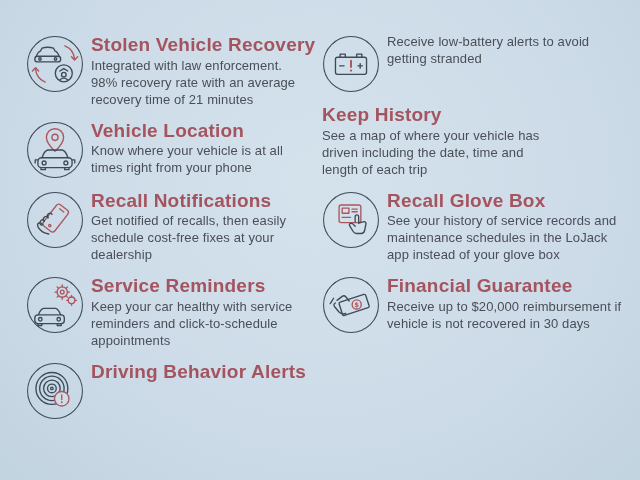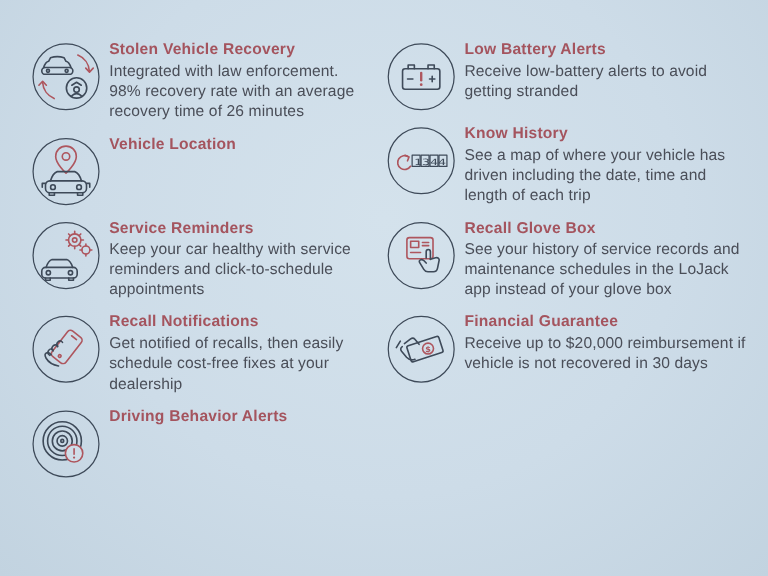--- a/index.html
+++ b/index.html
@@ -10,21 +10,21 @@
     -webkit-font-smoothing:antialiased;
   }
   .board{display:flex;padding:34px 0 0 26px;box-sizing:border-box;}
   .col{display:flex;flex-direction:column;}
   .col-left{width:296px;}
   .col-right{width:318px;}
   .feature{display:flex;align-items:flex-start;margin-bottom:11px;}
   .icon-wrap{width:58px;height:58px;flex:none;margin-right:7px;margin-top:1px;}
   .icon-wrap svg{width:58px;height:58px;display:block;}
   .txt h3{
-    margin:0 0 2px;font-size:13px;line-height:1.15;font-weight:700;
+    margin:0 0 2px;font-size:19px;line-height:1.15;font-weight:700;
     color:#a4545e;letter-spacing:0.2px;
   }
   .txt p{
     margin:0;font-size:13px;line-height:1.3;font-weight:500;
     color:#4a4e58;letter-spacing:0.1px;
   }
   .col-left .txt p{max-width:213px;}
   .col-right .txt p{max-width:238px;}
   
   .o{stroke:#3e4a59;stroke-width:1;fill:none;}
@@ -59,21 +59,21 @@
           <g class="r">
             <path d="M37.5,10.5 a15,15 0 0 1 9.3,13"></path>
             <path d="M43.9,21 l3,3.2 3,-3.2"></path>
             <path d="M18.5,45.5 a15,15 0 0 1 -9.3,-13"></path>
             <path d="M6.2,34.8 l3,-3.2 3,3.2"></path>
           </g>
         </svg>
       </span>
       <div class="txt">
         <h3>Stolen Vehicle Recovery</h3>
-        <p>Integrated with law enforcement. 98% recovery rate with an average recovery time of 26 minutes</p>
+        <p>Integrated with law enforcement. 98% recovery rate with an average recovery time of 21 minutes</p>
       </div>
     </div>
 
     <div class="feature">
       <span class="icon-wrap">
         <svg viewBox="0 0 56 56">
           <circle cx="28" cy="28" r="26.5" class="o"></circle>
           <g class="r">
             <path d="M28,7.5 c-4.8,0 -8.3,3.7 -8.3,8.3 c0,5.8 8.3,13.5 8.3,13.5 c0,0 8.3,-7.7 8.3,-13.5 c0,-4.6 -3.5,-8.3 -8.3,-8.3 z"></path>
             <circle cx="28" cy="15.8" r="3"></circle>
@@ -84,20 +84,44 @@
             <path d="M11.5,37.5 h-2.6 v3"></path>
             <path d="M44.5,37.5 h2.6 v3"></path>
             <circle cx="17.5" cy="40.5" r="1.9"></circle>
               <circle cx="38.5" cy="40.5" r="1.9"></circle>
             <path d="M14.5,45 v2 h4.2 v-2 M37.3,45 v2 h4.2 v-2"></path>
           </g>
         </svg>
       </span>
       <div class="txt">
         <h3>Vehicle Location</h3>
+        <p>Know where your vehicle is at all times right from your phone</p>
+      </div>
+    </div>
+
+    <div class="feature">
+      <span class="icon-wrap">
+        <svg viewBox="0 0 56 56">
+          <circle cx="28" cy="28" r="26.5" class="o"></circle>
+          <g class="r" transform="rotate(38 28 27)">
+            <rect x="21" y="13" width="14" height="26" rx="3"></rect>
+            <path d="M25.5,16.5 h5"></path>
+            <circle cx="28" cy="35.2" r="1.1"></circle>
+          </g>
+          <g class="d">
+            <path d="M22,41.5 q-7,-1.2 -10,-6.2 q-2,-3.5 0.6,-4.4 q2,-0.7 3.4,1.6"></path>
+            <path d="M15,33 q-2.5,-1.5 -1,-4 q1.5,-2 3.5,-0.5"></path>
+            <path d="M17.6,29.4 q-2,-2 0,-4 q2,-1.8 3.8,0"></path>
+            <path d="M21.2,26 q-1.5,-2.3 0.5,-4 q2,-1.5 3.5,0.5"></path>
+          </g>
+        </svg>
+      </span>
+      <div class="txt">
+        <h3>Recall Notifications</h3>
+        <p>Get notified of recalls, then easily schedule cost-free fixes at your dealership</p>
       </div>
     </div>
 
     <div class="feature">
       <span class="icon-wrap">
         <svg viewBox="0 0 56 56">
           <circle cx="28" cy="28" r="26.5" class="o"></circle>
           <g class="r">
             <circle cx="35" cy="15.5" r="5"></circle>
             <circle cx="35" cy="15.5" r="1.8"></circle>
@@ -117,43 +141,20 @@
       <div class="txt">
         <h3>Service Reminders</h3>
         <p>Keep your car healthy with service reminders and click-to-schedule appointments</p>
       </div>
     </div>
 
     <div class="feature">
       <span class="icon-wrap">
         <svg viewBox="0 0 56 56">
           <circle cx="28" cy="28" r="26.5" class="o"></circle>
-          <g class="r" transform="rotate(38 28 27)">
-            <rect x="21" y="13" width="14" height="26" rx="3"></rect>
-            <path d="M25.5,16.5 h5"></path>
-            <circle cx="28" cy="35.2" r="1.1"></circle>
-          </g>
-          <g class="d">
-            <path d="M22,41.5 q-7,-1.2 -10,-6.2 q-2,-3.5 0.6,-4.4 q2,-0.7 3.4,1.6"></path>
-            <path d="M15,33 q-2.5,-1.5 -1,-4 q1.5,-2 3.5,-0.5"></path>
-            <path d="M17.6,29.4 q-2,-2 0,-4 q2,-1.8 3.8,0"></path>
-            <path d="M21.2,26 q-1.5,-2.3 0.5,-4 q2,-1.5 3.5,0.5"></path>
-          </g>
-        </svg>
-      </span>
-      <div class="txt">
-        <h3>Recall Notifications</h3>
-        <p>Get notified of recalls, then easily schedule cost-free fixes at your dealership</p>
-      </div>
-    </div>
-
-    <div class="feature">
-      <span class="icon-wrap">
-        <svg viewBox="0 0 56 56">
-          <circle cx="28" cy="28" r="26.5" class="o"></circle>
           <g class="d">
             <circle cx="25" cy="25.5" r="1.2"></circle>
             <circle cx="25" cy="25.5" r="4.2"></circle>
             <circle cx="25" cy="25.5" r="8"></circle>
             <circle cx="25" cy="25.5" r="11.8"></circle>
             <circle cx="25" cy="25.5" r="15.4"></circle>
           </g>
           <circle cx="34.5" cy="35.5" r="7" class="r mask"></circle>
           <path d="M34.5,31.8 v4.5" class="r"></path>
           <circle cx="34.5" cy="38.9" r="0.9" class="rf"></circle>
@@ -176,44 +177,27 @@
             <rect x="13" y="21.5" width="30" height="16.5" rx="2"></rect>
             <path d="M17.5,21.5 v-3 h5 v3 M33.5,21.5 v-3 h5 v3"></path>
             <path d="M17,29.8 h4.3"></path>
             <path d="M34.7,29.8 h4.3 M36.85,27.6 v4.4"></path>
           </g>
           <path d="M28,24.8 v6" class="r" style="stroke-width:1.9"></path>
           <circle cx="28" cy="34.3" r="1.1" class="rf"></circle>
         </svg>
       </span>
       <div class="txt">
-        <h3>Low Battery Alerts</h3>
         <p>Receive low-battery alerts to avoid getting stranded</p>
       </div>
     </div>
 
     <div class="feature">
-      <span class="icon-wrap">
-        <svg viewBox="0 0 56 56">
-          <circle cx="28" cy="28" r="26.5" class="o"></circle>
-          <g class="d" style="stroke-width:1">
-            <rect x="20.7" y="23.5" width="6.4" height="9"></rect>
-            <rect x="27.9" y="23.5" width="6.4" height="9"></rect>
-            <rect x="35.1" y="23.5" width="6.4" height="9"></rect>
-            <rect x="42.3" y="23.5" width="6.4" height="9"></rect>
-          </g>
-          <text x="22.2" y="31" class="odo" textLength="25.8" lengthAdjust="spacingAndGlyphs">1344</text>
-          <g class="r">
-            <path d="M17.8,24.8 a5.6,5.6 0 1 0 1.6,7.6"></path>
-            <path d="M15,23.6 l3.2,1.4 -1.2,3"></path>
-          </g>
-        </svg>
-      </span>
-      <div class="txt">
-        <h3>Know History</h3>
+      <div class="txt">
+        <h3>Keep History</h3>
         <p>See a map of where your vehicle has driven including the date, time and length of each trip</p>
       </div>
     </div>
 
     <div class="feature">
       <span class="icon-wrap">
         <svg viewBox="0 0 56 56">
           <circle cx="28" cy="28" r="26.5" class="o"></circle>
           <g class="r">
             <rect x="16.5" y="13.5" width="21" height="17" rx="2"></rect>

